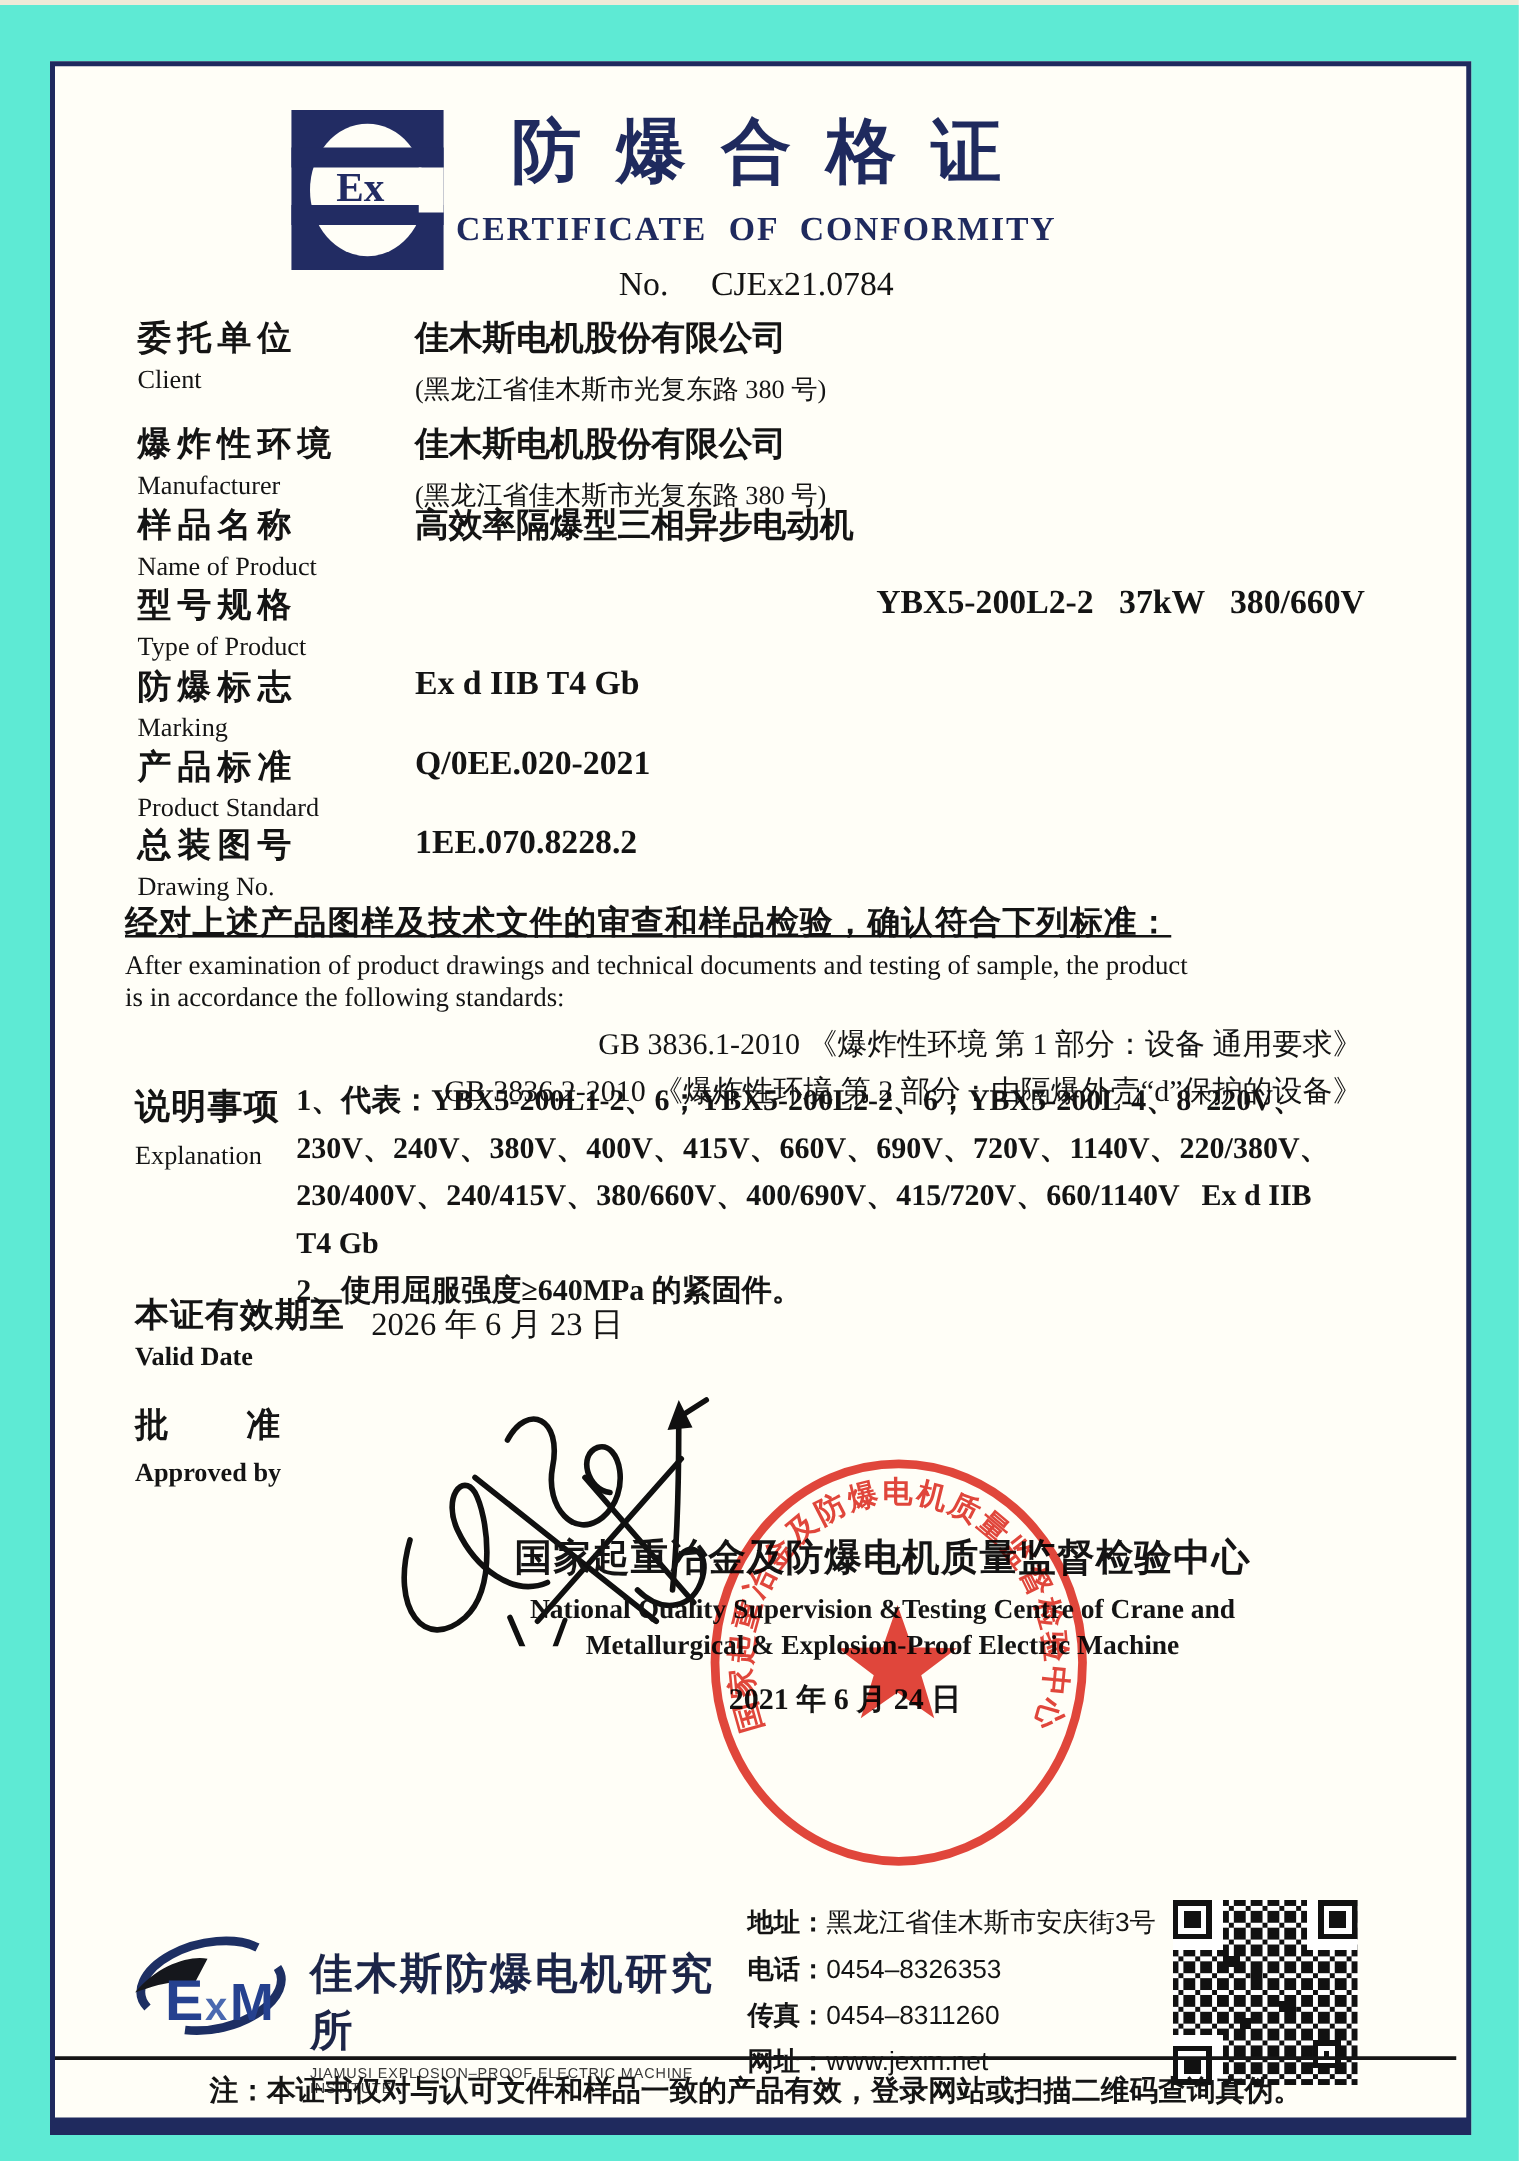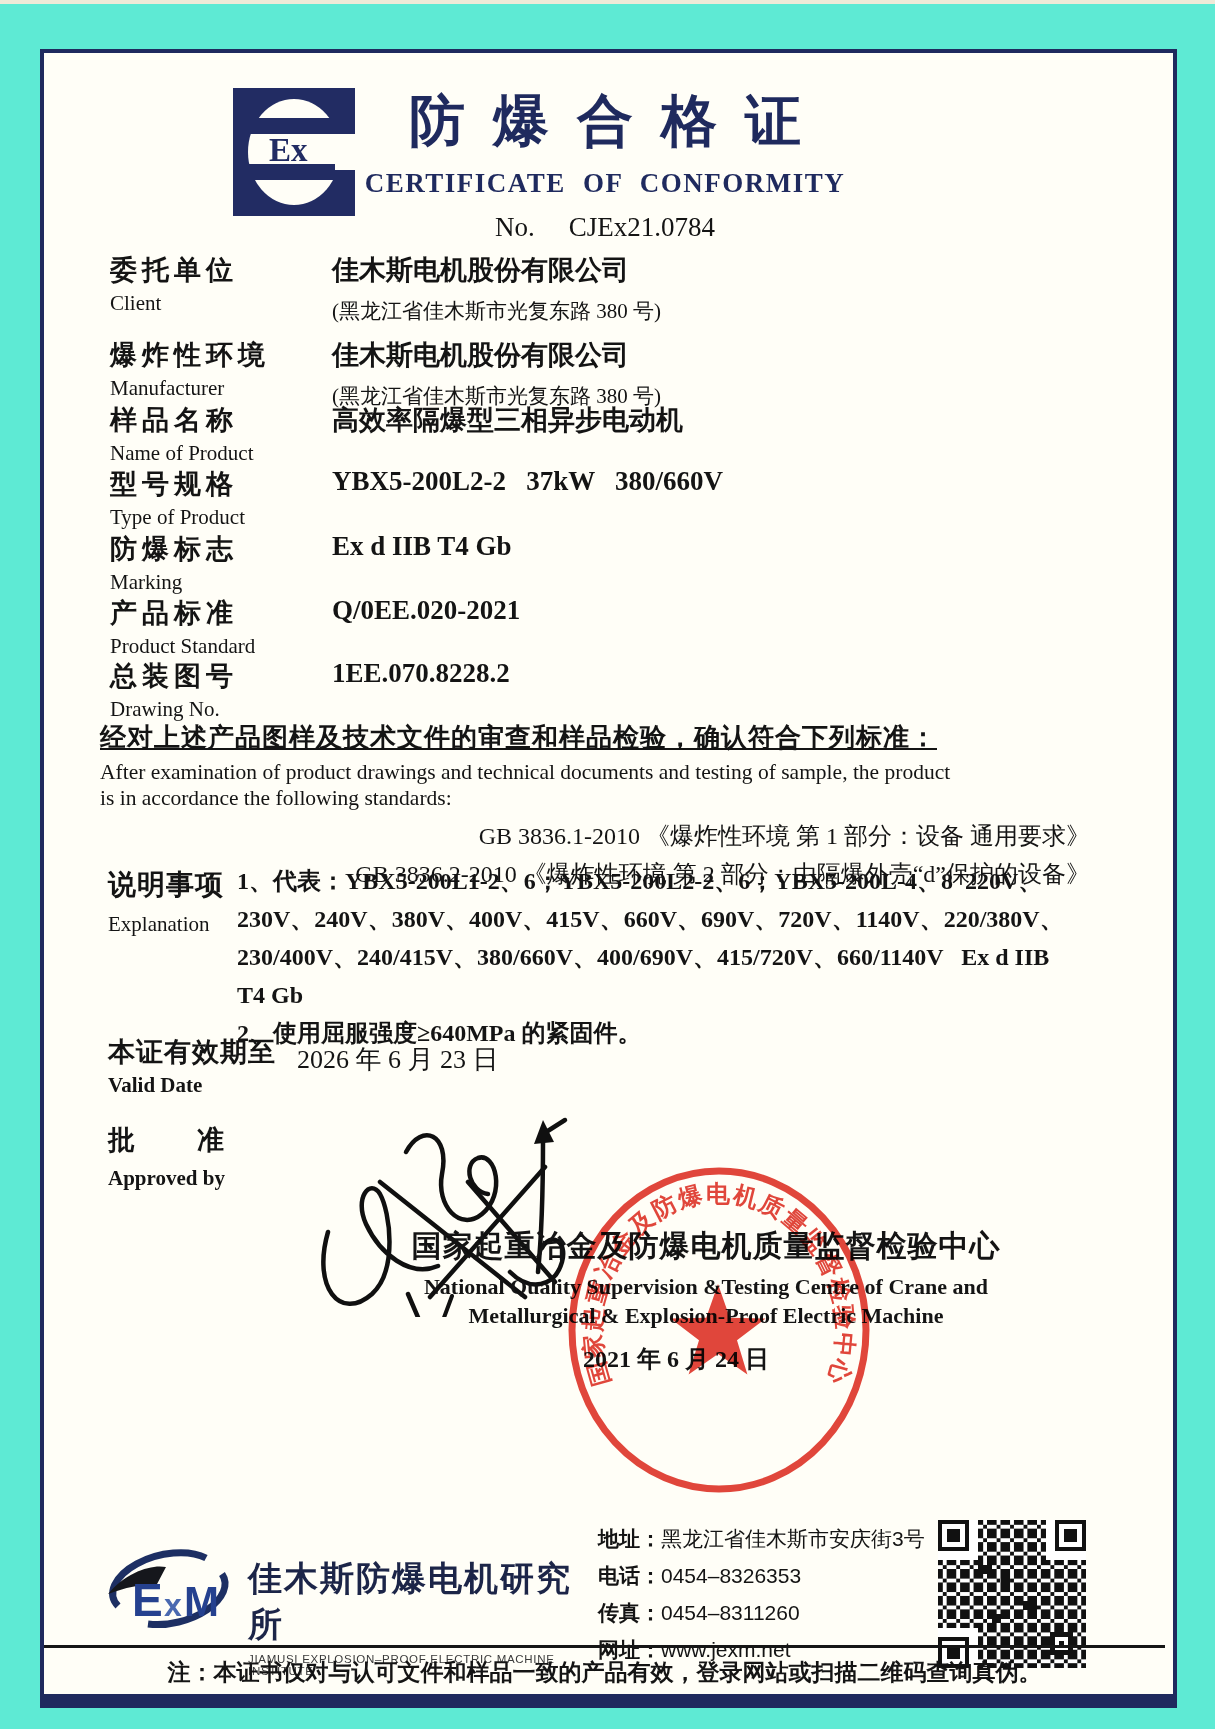--- a/index.html
+++ b/index.html
@@ -103,21 +103,21 @@
     <div class="f-label-en">Name of Product</div>
   </div>
   <div class="abs row-value" style="top:398px;">
     <div class="f-value pre">高效率隔爆型三相异步电动机</div>
   </div>
 
   <div class="abs row-label" style="top:462px;">
     <div class="f-label-cn sans">型号规格</div>
     <div class="f-label-en">Type of Product</div>
   </div>
-  <div class="abs row-value" style="top:462px;">
+  <div class="abs row-value" style="top:462px;text-align:right;">
     <div class="f-value pre">YBX5-200L2-2   37kW   380/660V</div>
   </div>
 
   <div class="abs row-label" style="top:527px;">
     <div class="f-label-cn sans">防爆标志</div>
     <div class="f-label-en">Marking</div>
   </div>
   <div class="abs row-value" style="top:527px;">
     <div class="f-value pre">Ex d IIB T4 Gb</div>
   </div>

